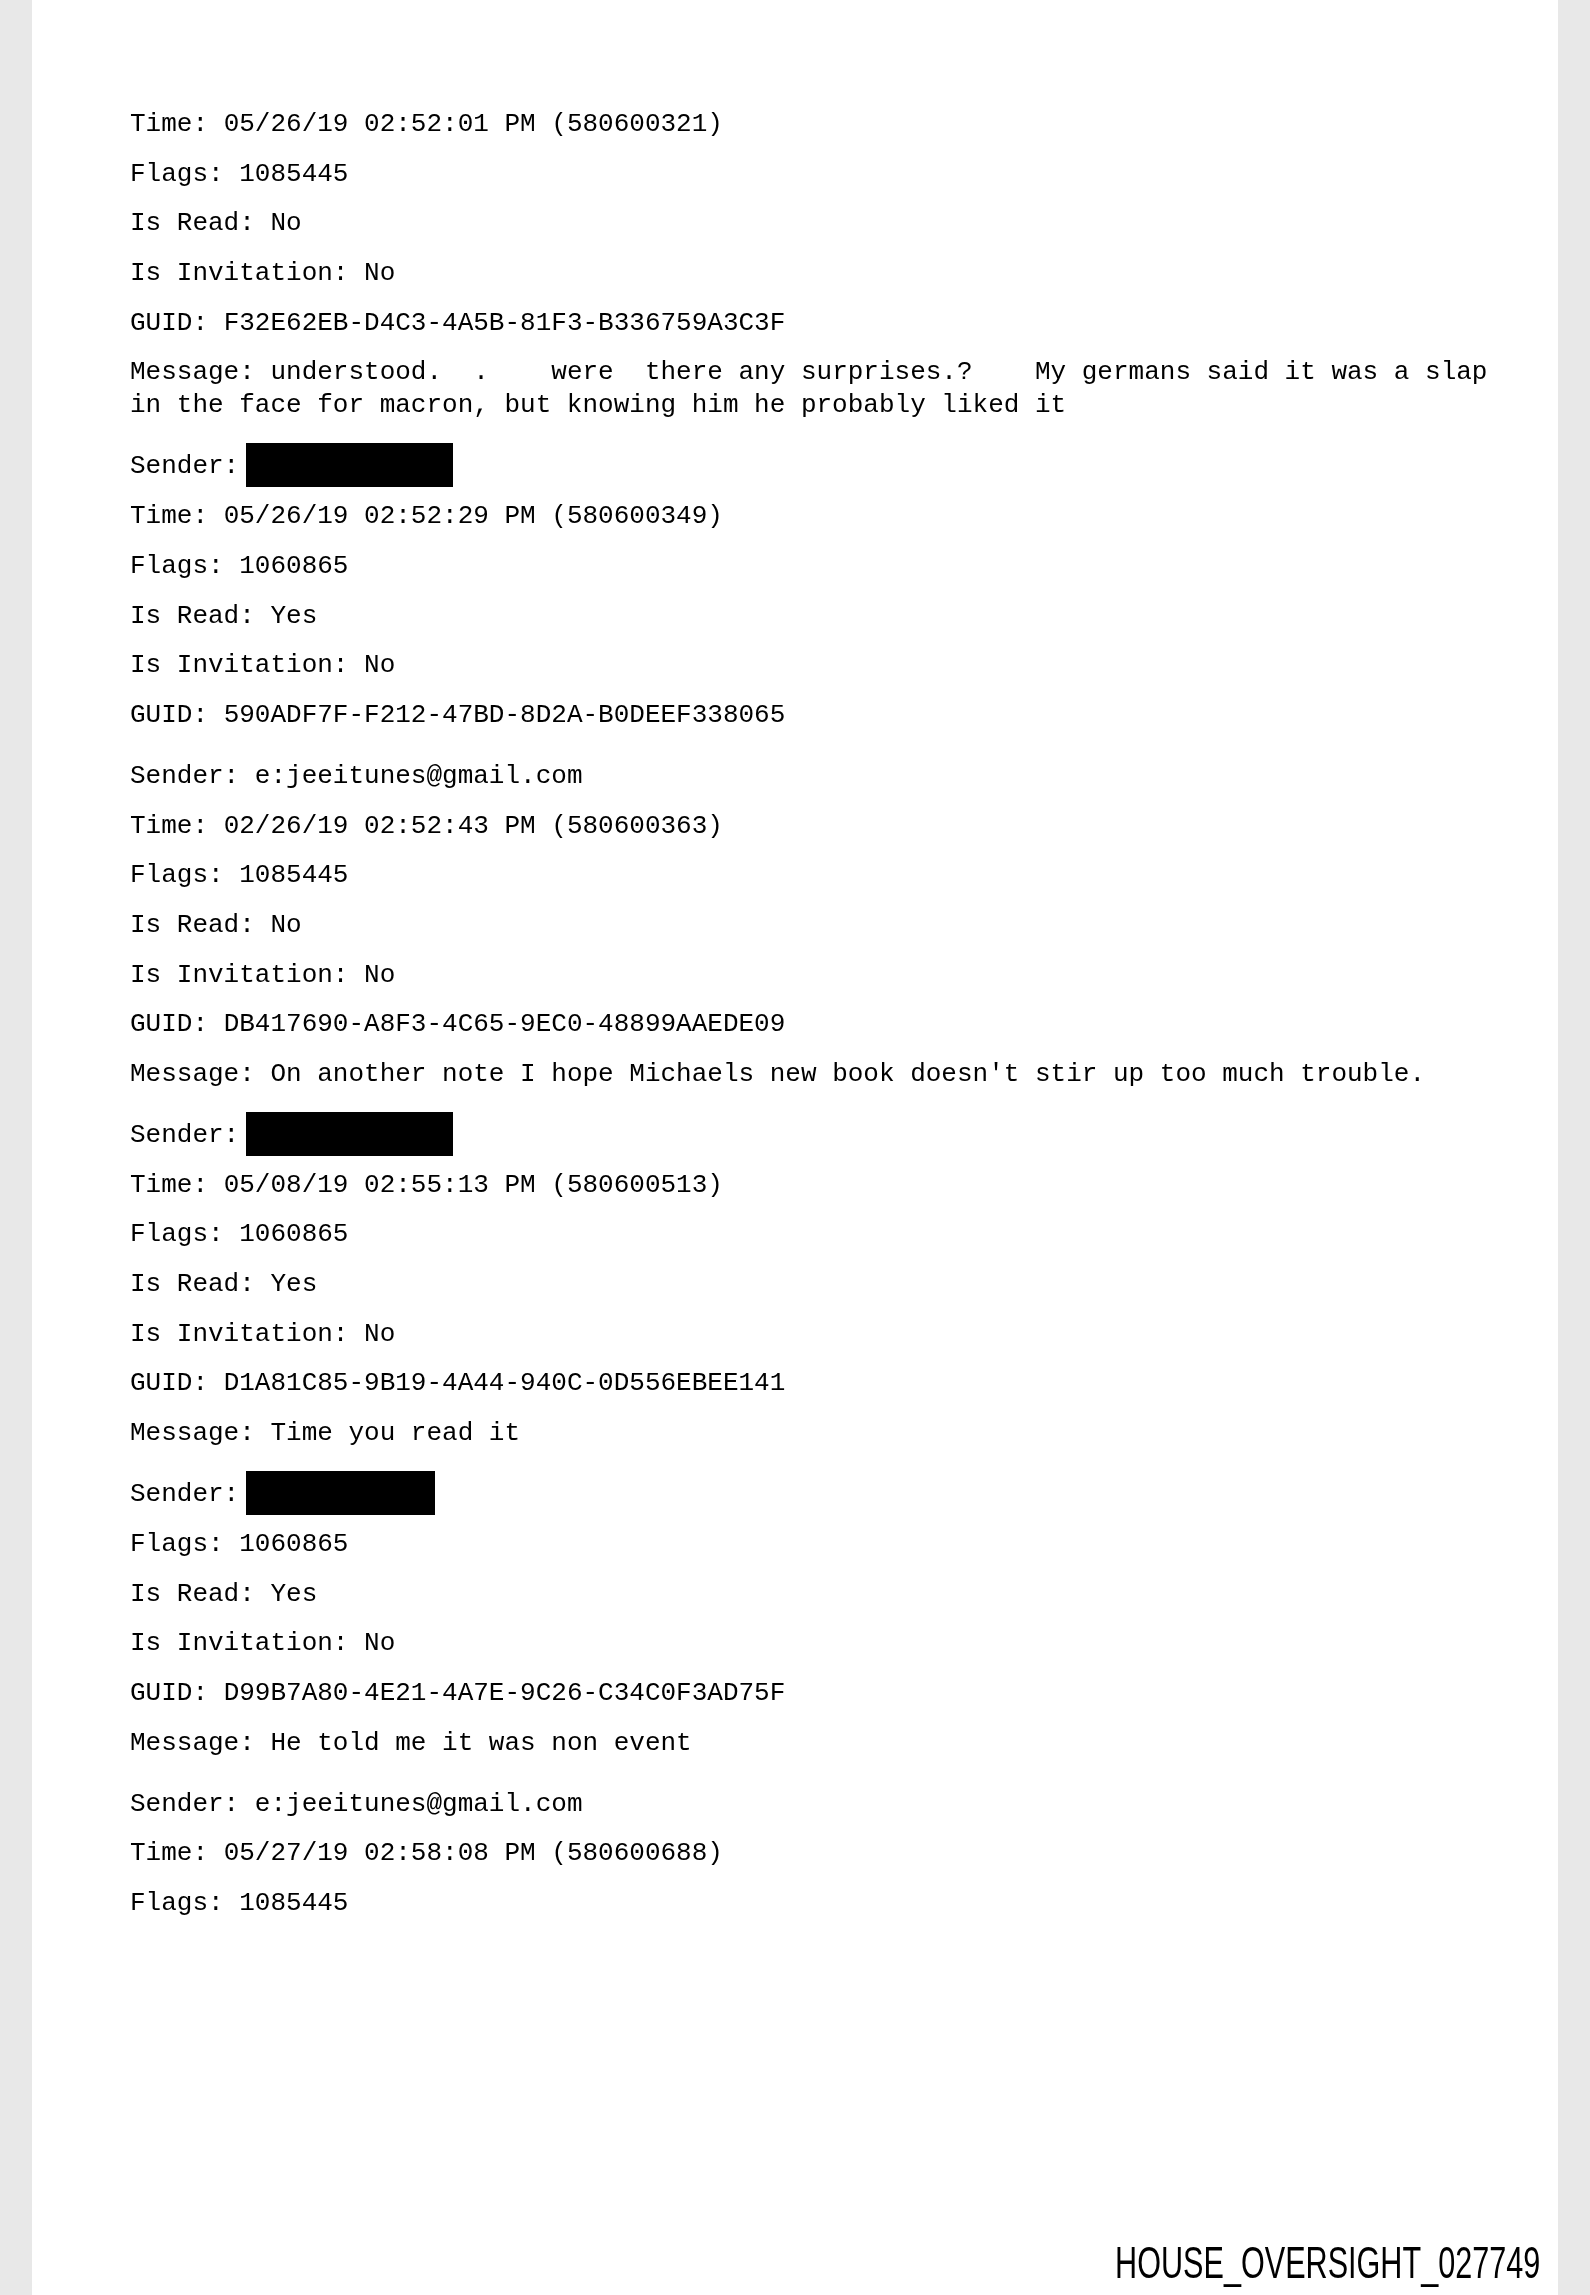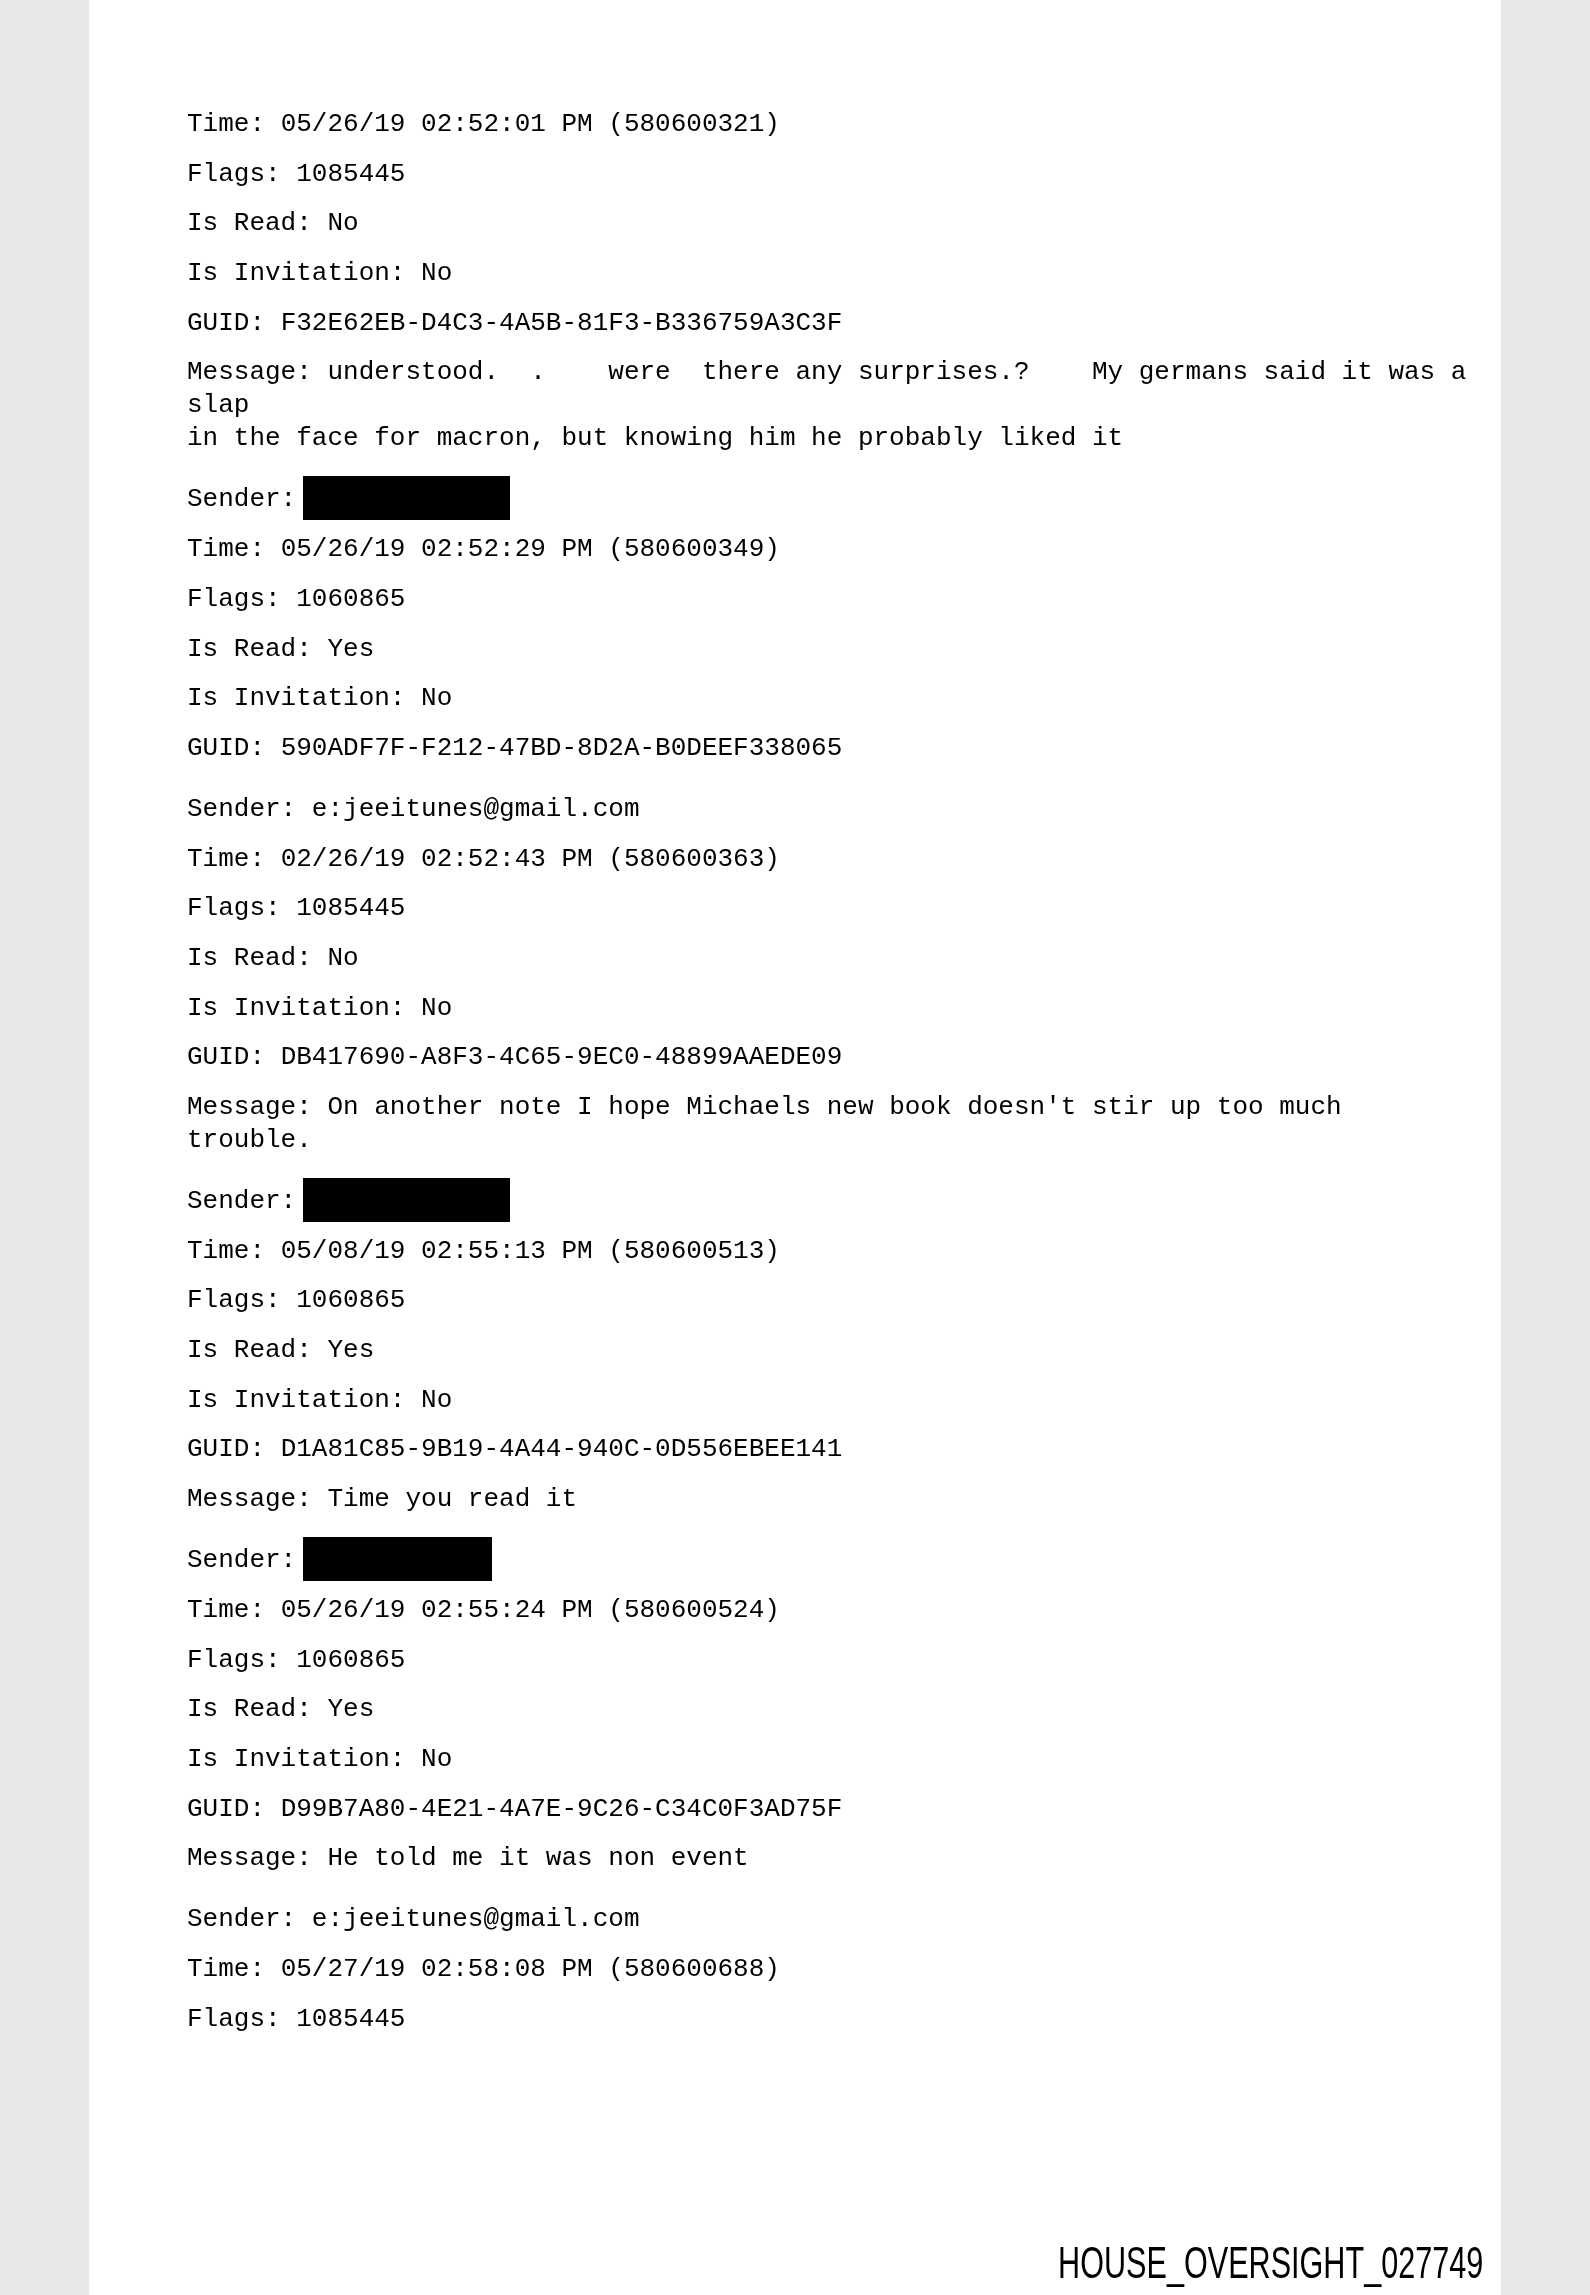--- a/index.html
+++ b/index.html
@@ -2,21 +2,21 @@
 <html style="font-size:10.3px"><head>
 <meta charset="utf-8">
 <style>
   html, body {
     margin: 0;
     padding: 0;
     background: #e8e8e8;
   }
   .page {
     position: relative;
-    width: 1412px;
+    width: 1526px;
     height: 2295px;
     margin: 0 auto;
     background: #ffffff;
     color: #000000;
     font-family: "Liberation Mono", "DejaVu Sans Mono", monospace;
     font-size: 26px;
     box-sizing: border-box;
     padding: 108px 26px 0 98px;
     overflow: hidden;
   }
@@ -95,21 +95,20 @@
     <div class="line"><span class="lbl">Time:</span> <span class="val">05/08/19 02:55:13 PM (580600513)</span></div>
     <div class="line"><span class="lbl">Flags:</span> <span class="val">1060865</span></div>
     <div class="line"><span class="lbl">Is Read:</span> <span class="val">Yes</span></div>
     <div class="line"><span class="lbl">Is Invitation:</span> <span class="val">No</span></div>
     <div class="line"><span class="lbl">GUID:</span> <span class="val">D1A81C85-9B19-4A44-940C-0D556EBEE141</span></div>
     <div class="line"><span class="lbl">Message:</span> <span class="val">Time you read it</span></div>
   </div>
 
   <div class="msg-block">
     <div class="line"><span class="lbl">Sender:</span><span class="redaction w3"></span></div>
-    <div class="line"><span class="lbl">Time:</span> <span class="val">05/26/19 02:55:24 PM (580600524)</span></div>
     <div class="line"><span class="lbl">Flags:</span> <span class="val">1060865</span></div>
     <div class="line"><span class="lbl">Is Read:</span> <span class="val">Yes</span></div>
     <div class="line"><span class="lbl">Is Invitation:</span> <span class="val">No</span></div>
     <div class="line"><span class="lbl">GUID:</span> <span class="val">D99B7A80-4E21-4A7E-9C26-C34C0F3AD75F</span></div>
     <div class="line"><span class="lbl">Message:</span> <span class="val">He told me it was non event</span></div>
   </div>
 
   <div class="msg-block">
     <div class="line"><span class="lbl">Sender:</span> <span class="val">e:jeeitunes@gmail.com</span></div>
     <div class="line"><span class="lbl">Time:</span> <span class="val">05/27/19 02:58:08 PM (580600688)</span></div>

